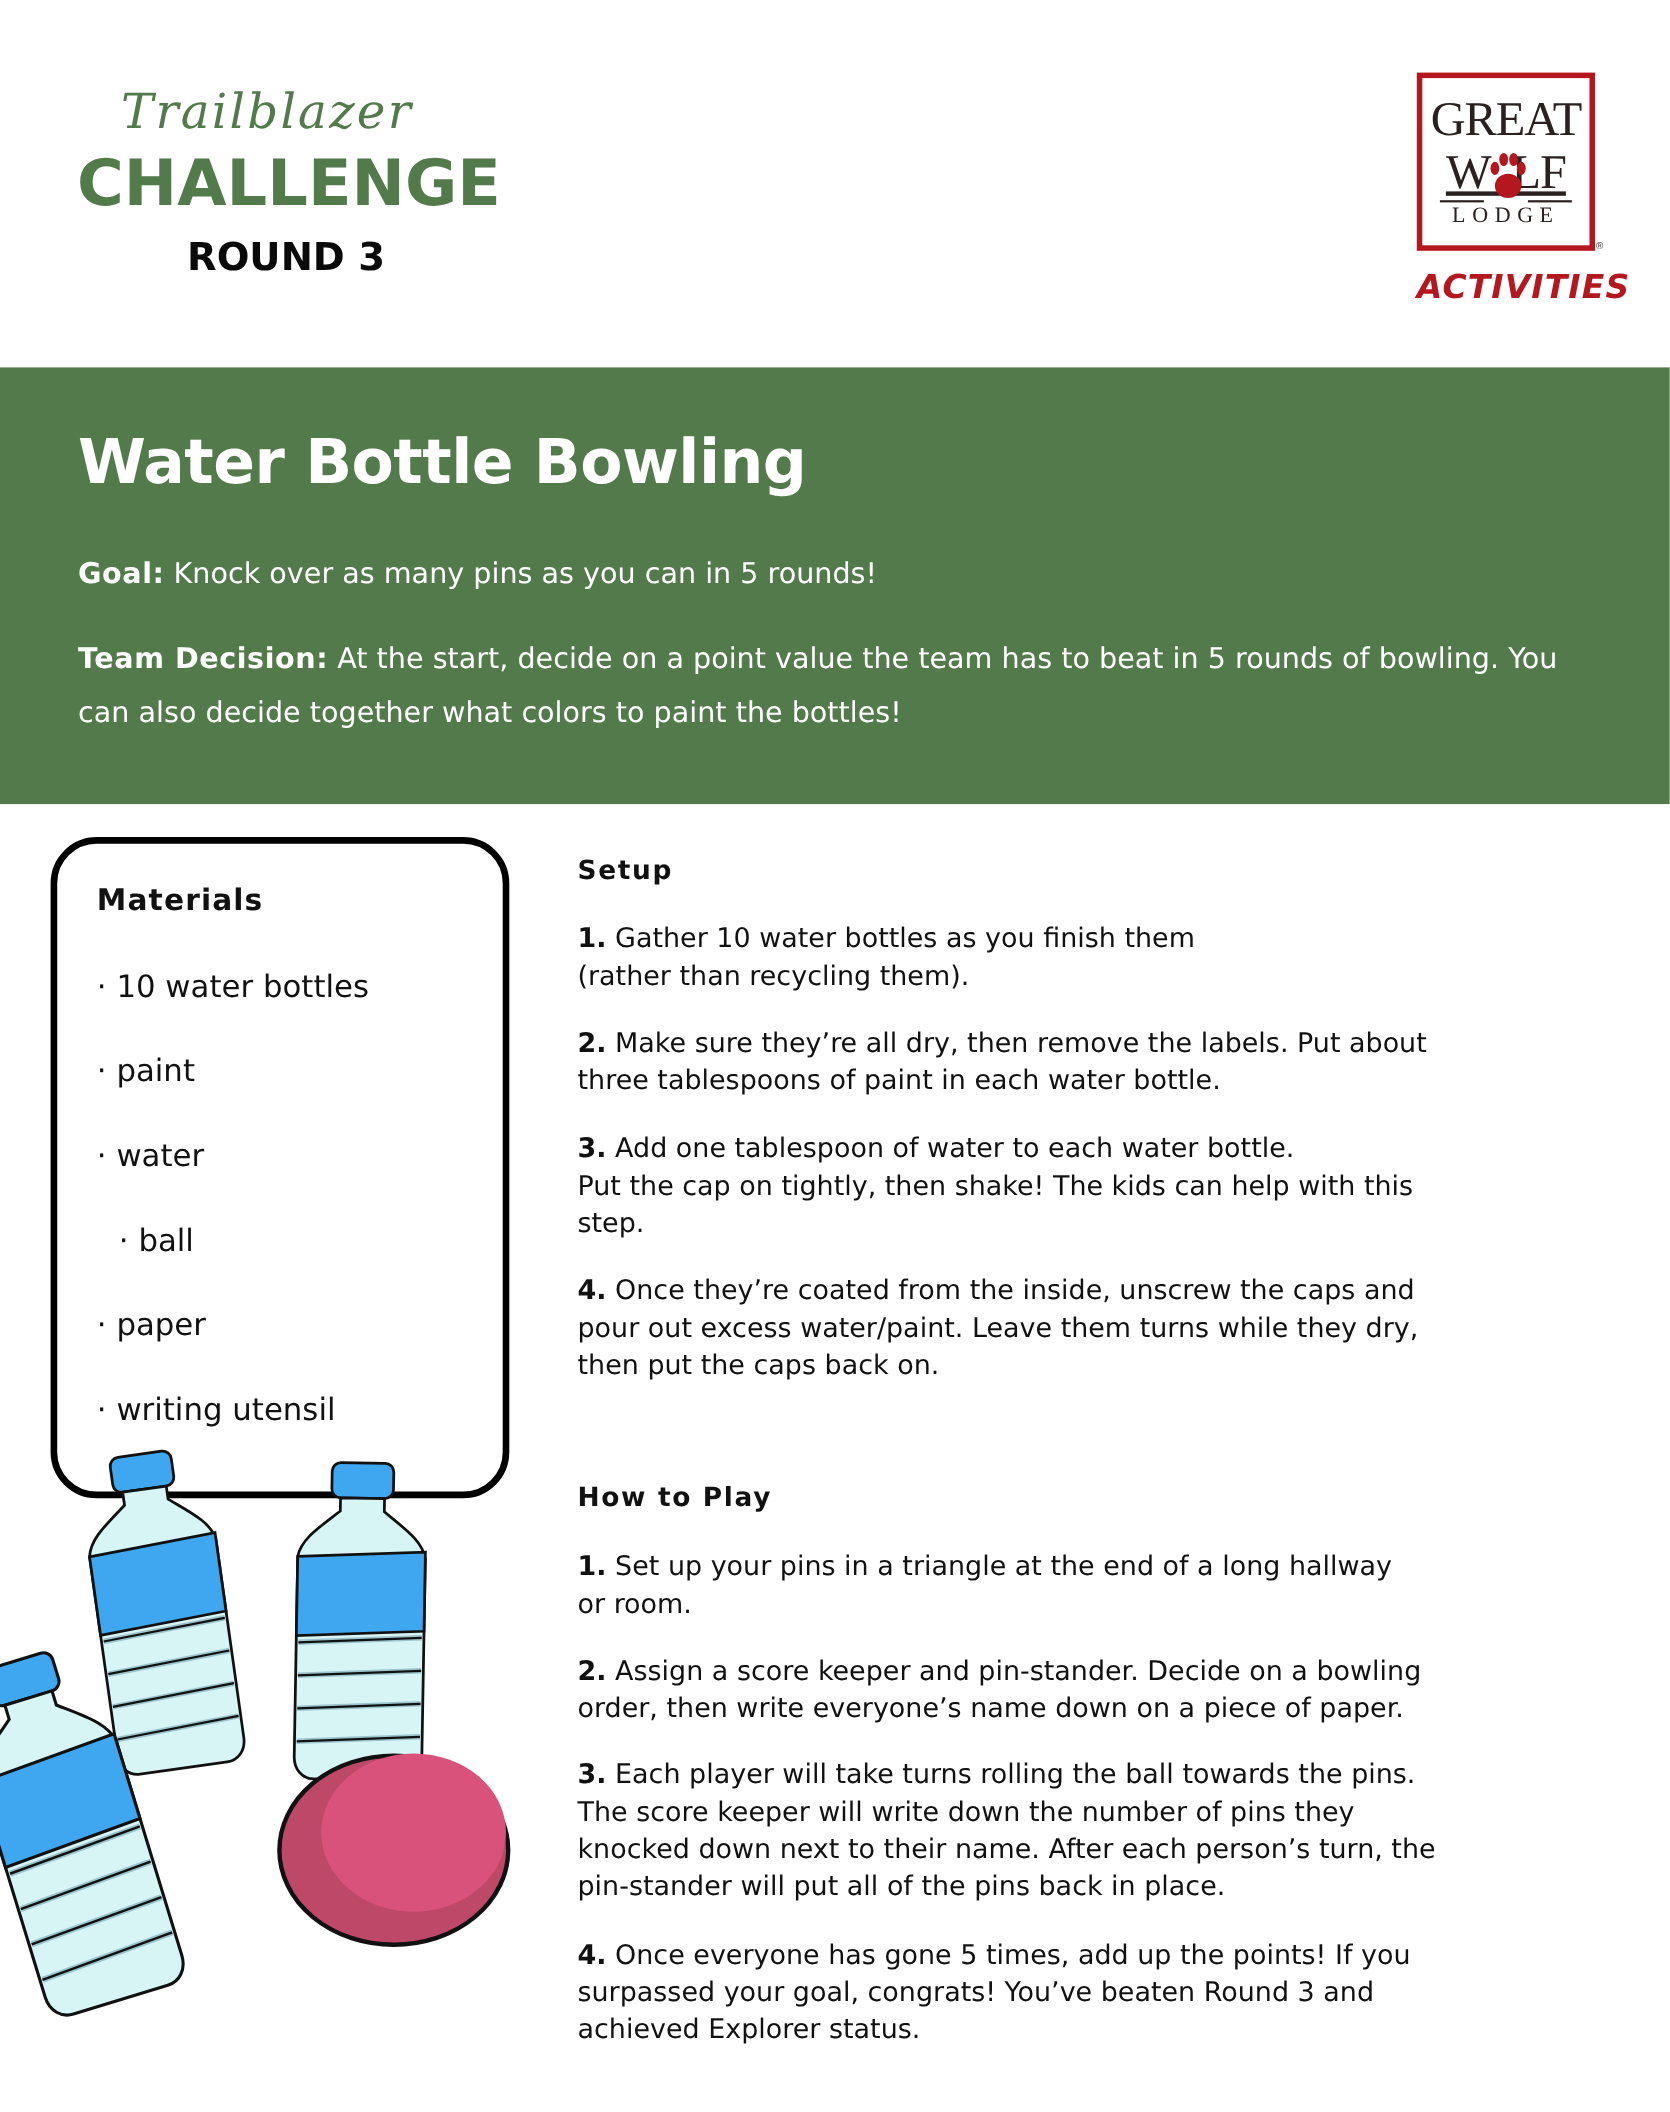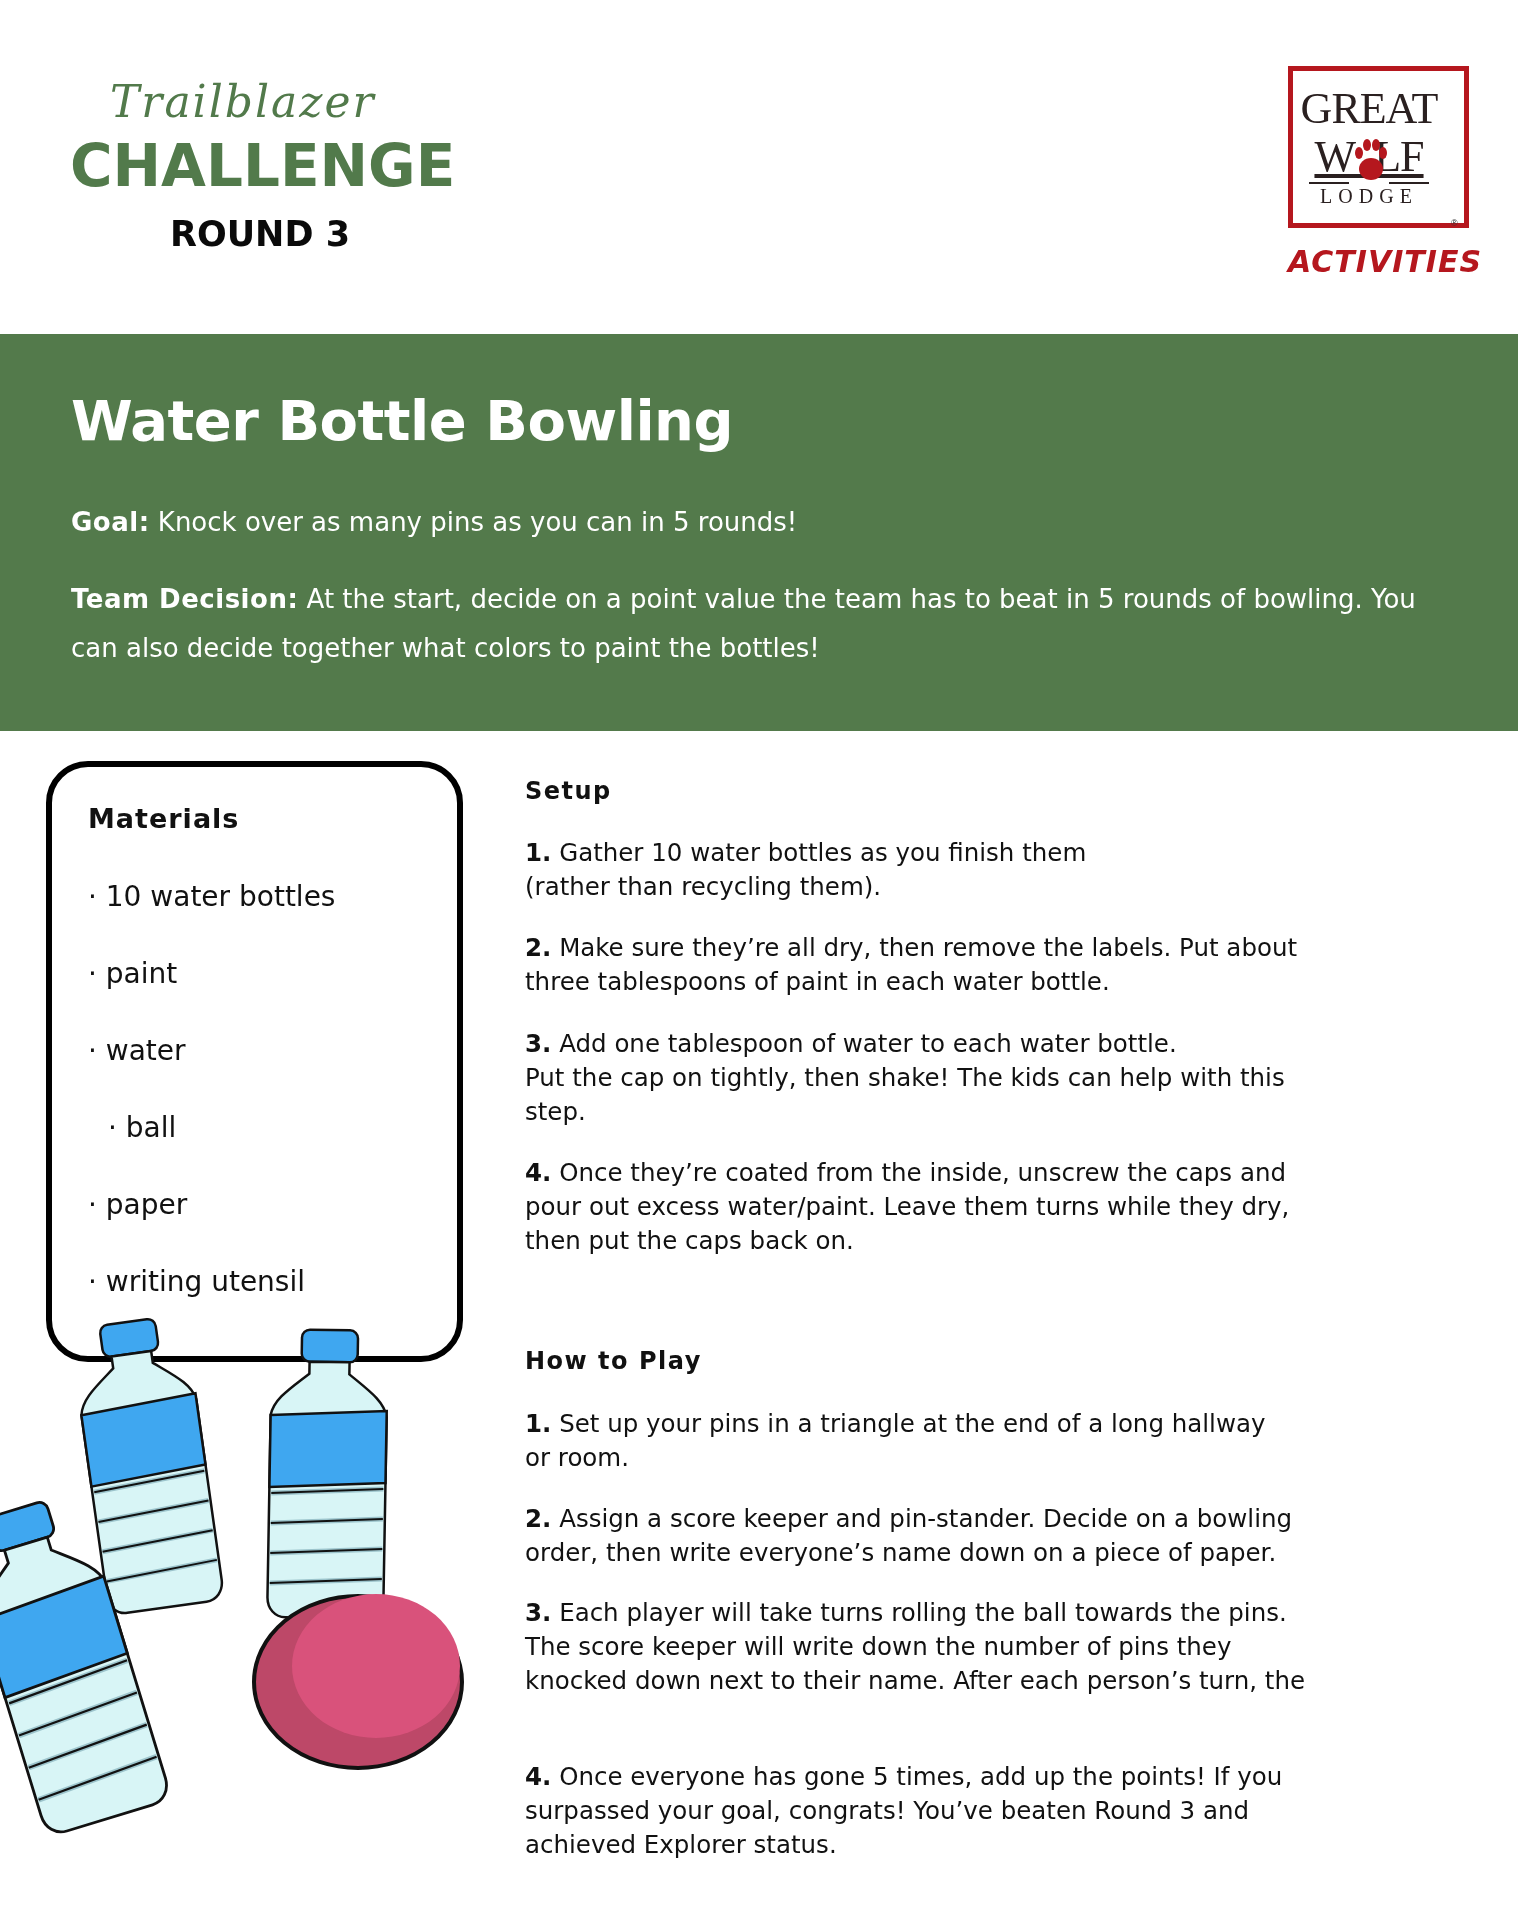--- a/index.html
+++ b/index.html
@@ -10,21 +10,21 @@
   
   #trailblazer { left:110px; top:76px; font-family:"DejaVu Serif", serif; font-style:italic;
                  font-size:44px; letter-spacing:2px; color:#527a4b; font-weight:normal; }
   #challenge { left:70px; top:132px; font-family:"DejaVu Sans", sans-serif; font-weight:bold;
                font-size:58px; color:#527a4b; letter-spacing:0px; }
   #round { left:170px; top:214px; font-family:"DejaVu Sans", sans-serif; font-weight:bold;
            font-size:35px; color:#0a0a0a; }
 
   
   #logo-box { left:1288px; top:66px; width:152px; height:152px; border:5px solid #b5171e;
-              background:#fff;padding-left:19px; }
+              background:#fff; }
   #logo-great { left:0; top:12px; width:152px; text-align:center; font-family:"Liberation Serif", serif;
                 font-size:44px; color:#2a2020; letter-spacing:-1px; }
   #logo-wolf { left:0; top:60px; width:152px; text-align:center; font-family:"Liberation Serif", serif;
                font-size:44px; color:#2a2020; letter-spacing:-1px;text-decoration:underline; }
   #logo-rule-l { left:16px; top:111px; width:40px; height:2px; background:#2a2020; }
   #logo-rule-r { left:96px; top:111px; width:40px; height:2px; background:#2a2020; }
   #logo-lodge { left:0; top:114px; width:152px; text-align:center; font-family:"Liberation Serif", serif;
                 font-size:20px; letter-spacing:6px; color:#2a2020; }
   #paw { left:60px; top:62px; width:36px; height:50px; }
   #reg { left:1451px; top:218px; font-size:9px; color:#333; }
@@ -127,20 +127,21 @@
   <span>or room.</span>
 </div>
 <div class="step" style="top:1502px;">
   <b>2.</b> <span>Assign a score keeper and pin-stander. Decide on a bowling</span><br>
   <span>order, then write everyone’s name down on a piece of paper.</span>
 </div>
 <div class="step" style="top:1596px;">
   <b>3.</b> <span>Each player will take turns rolling the ball towards the pins.</span><br>
   <span>The score keeper will write down the number of pins they</span><br>
   <span>knocked down next to their name. After each person’s turn, the</span><br>
+  <span>pin-stander will put all of the pins back in place.</span>
 </div>
 <div class="step" style="top:1760px;">
   <b>4.</b> <span>Once everyone has gone 5 times, add up the points! If you</span><br>
   <span>surpassed your goal, congrats! You’ve beaten Round 3 and</span><br>
   <span>achieved Explorer status.</span>
 </div>
 
 <svg class="abs" id="illustration" viewBox="0 0 480 620">
   <defs>
     <g id="bottle">

